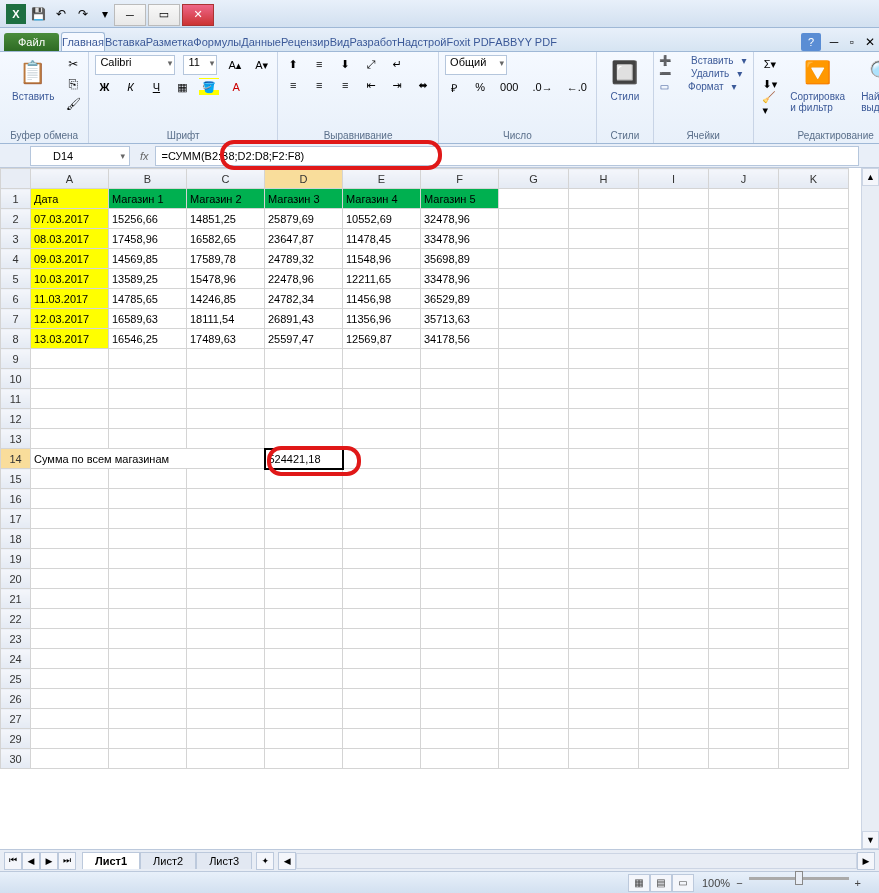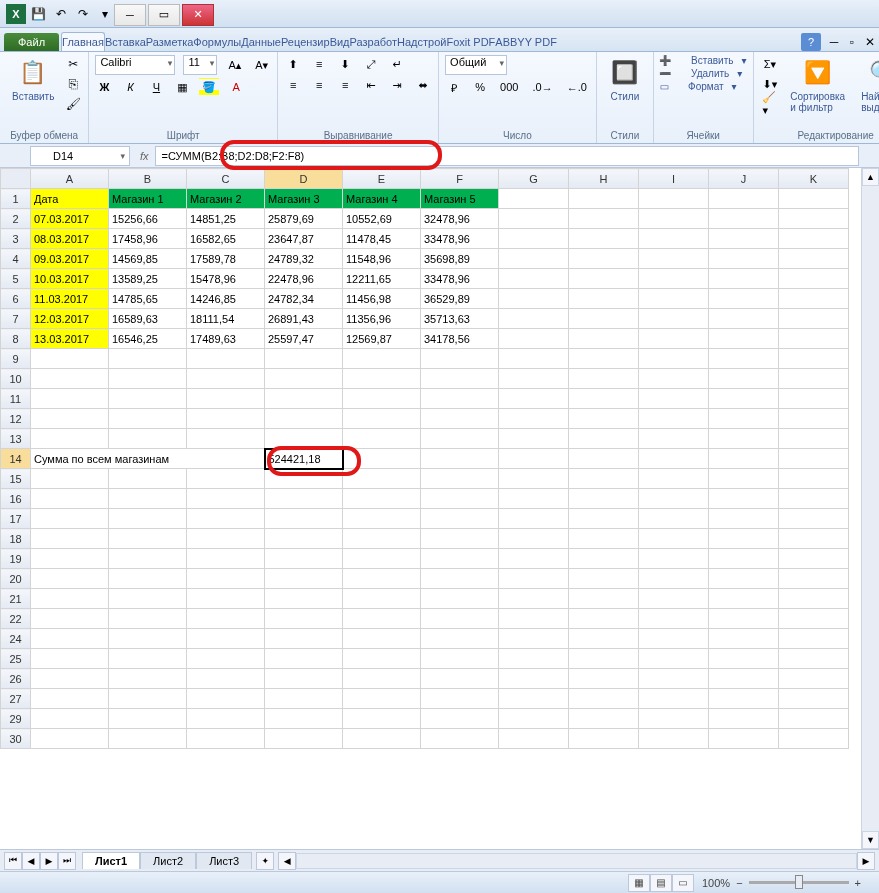--- a/index.html
+++ b/index.html
@@ -69,21 +69,21 @@
 .sheet-tab { padding: 2px 12px; font-size: 11px; background: #e2e8f2; border: 1px solid #bcc9dc; border-bottom: none; }
 .sheet-tab.active { background: #fff; font-weight: bold; }
 .hscroll { flex: 1; height: 16px; display: flex; align-items: center; margin: 0 4px; }
 .hscroll-track { flex: 1; height: 16px; background: #e8edf5; border: 1px solid #ccd5e4; position: relative; }
 
 
 .statusbar { height: 22px; background: linear-gradient(#e8f0fa,#d2e0f0); border-top: 1px solid #bcc9dc; display: flex; align-items: center; font-size: 11px; color: #444; }
 .status-left { padding-left: 8px; flex: 1; margin-top: 28px; }
 .views { display: flex; margin-right: 8px; }
 .view-btn { width: 22px; height: 18px; border: 1px solid #bcc9dc; background: #f4f6fb; display: flex; align-items: center; justify-content: center; font-size: 10px; }
-.zoom { display: flex; align-items: center; gap: 6px; margin-right: 18px; }
+.zoom { display: flex; gap: 6px; margin-right: 18px; }
 .zoom-slider { width: 100px; height: 3px; background: #aaa; position: relative; }
 .zoom-thumb { width: 8px; height: 14px; background: #e8edf5; border: 1px solid #888; position: absolute; top: -6px; left: 46px; }
 
 .vscroll { position: absolute; right: 0; top: 168px; bottom: 44px; width: 18px; background: #e8edf5; border-left: 1px solid #ccd5e4; }
 .vscroll-btn { height: 18px; border: 1px solid #ccd5e4; background: #f4f6fb; display: flex; align-items: center; justify-content: center; font-size: 9px; }
 
 
 .c-A{width:78px}.c-B,.c-C,.c-D,.c-E,.c-F{width:78px}.c-rest{width:70px}
 </style>
 </head>
@@ -560,20 +560,34 @@
           <td class="cell"></td>
           <td class="cell"></td>
           <td class="cell"></td>
           <td class="cell"></td>
           <td class="cell"></td>
           <td class="cell"></td>
           <td class="cell"></td>
           <td class="cell"></td>
         </tr>
         <tr>
+          <th class="rowhead">23</th>
+          <td class="cell"></td>
+          <td class="cell"></td>
+          <td class="cell"></td>
+          <td class="cell"></td>
+          <td class="cell"></td>
+          <td class="cell"></td>
+          <td class="cell"></td>
+          <td class="cell"></td>
+          <td class="cell"></td>
+          <td class="cell"></td>
+          <td class="cell"></td>
+        </tr>
+        <tr>
           <th class="rowhead">24</th>
           <td class="cell"></td>
           <td class="cell"></td>
           <td class="cell"></td>
           <td class="cell"></td>
           <td class="cell"></td>
           <td class="cell"></td>
           <td class="cell"></td>
           <td class="cell"></td>
           <td class="cell"></td>

